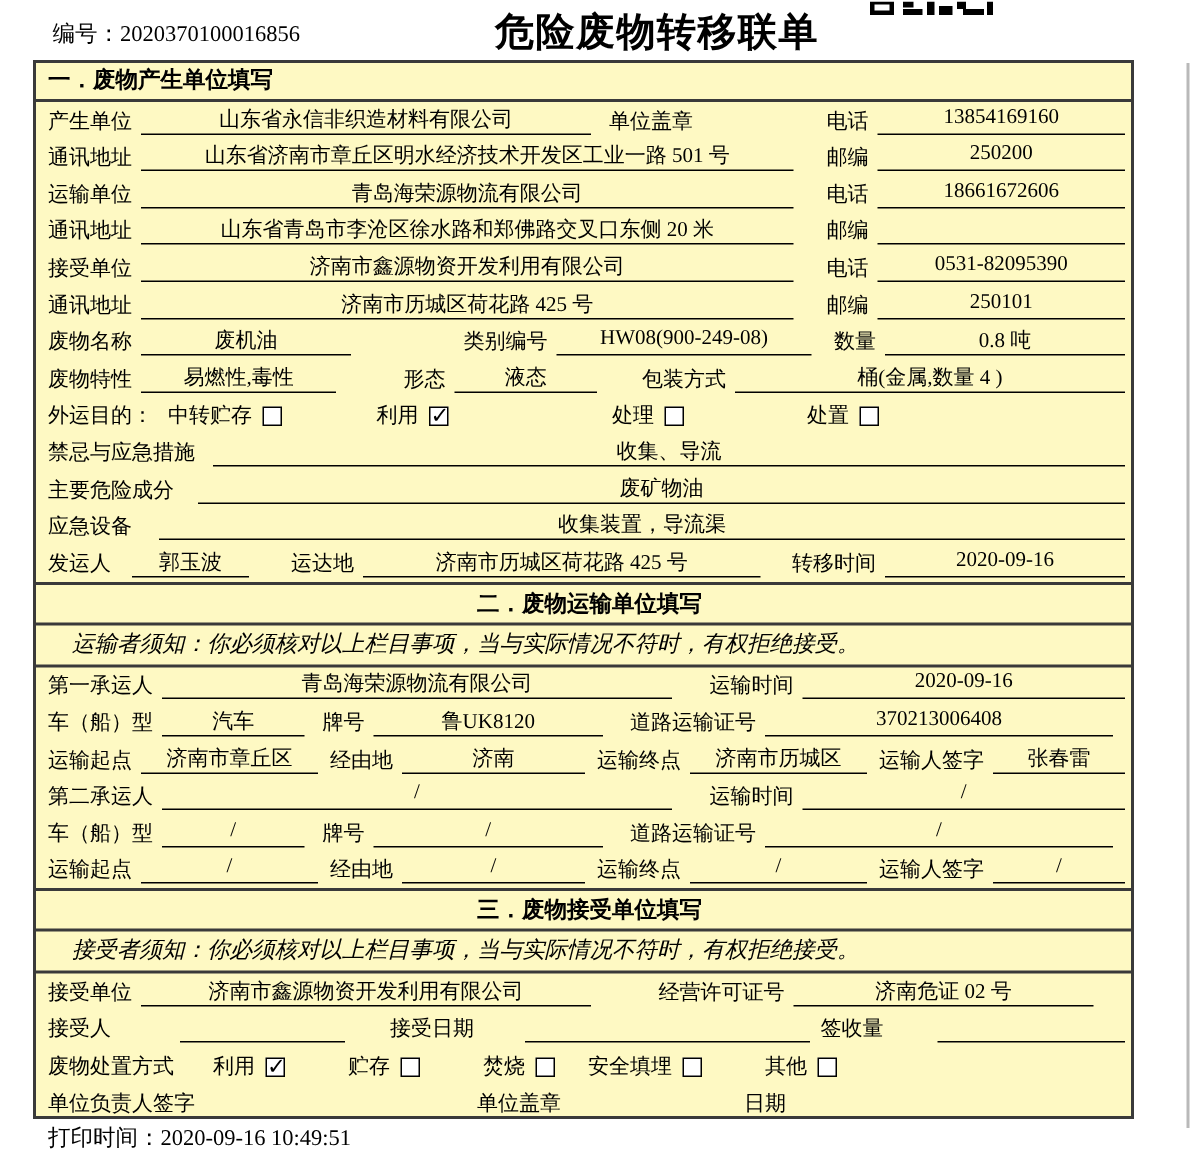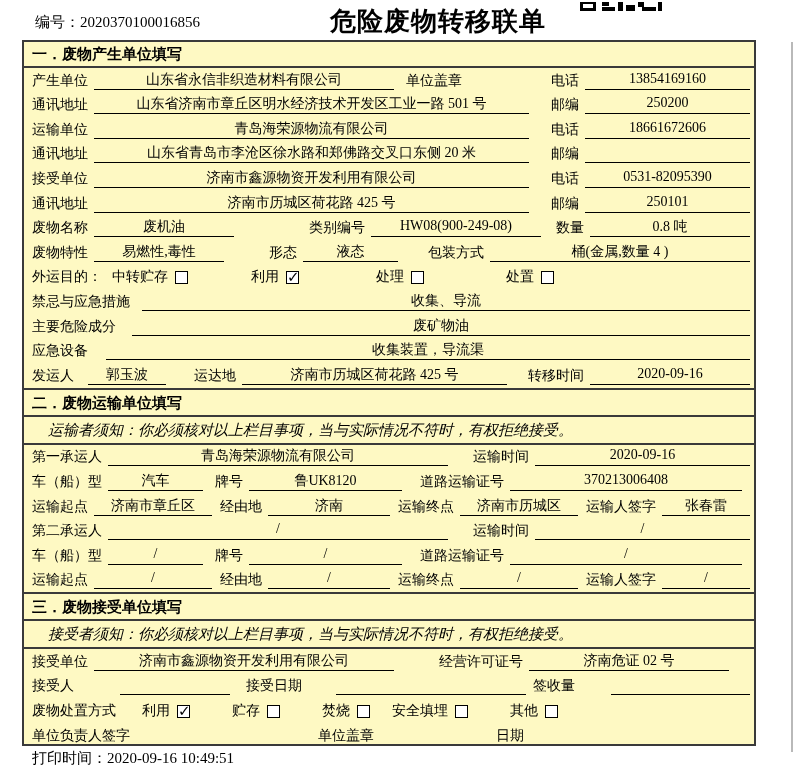--- a/index.html
+++ b/index.html
@@ -15,21 +15,21 @@
     font-size:26px; letter-spacing:1px; white-space:nowrap; }
   .qr { position:absolute; left:580px; top:0; }
 
   
   .form-box { position:absolute; left:22px; top:40px; width:734px; height:706px;
     border:2px solid #3a3a3a; background:#fef9c3; overflow:hidden; }
 
   .sec-title { height:26px; line-height:24px; padding-left:8px;
     font-family:"Liberation Sans","DejaVu Sans",sans-serif; font-weight:bold;
     font-size:15px; border-bottom:2px solid #3a3a3a; }
-  .sec-title.mid { height:29px; line-height:25px; border-top:2px solid #3a3a3a; }
+  .sec-title.mid { height:29px; line-height:25px; border-top:2px solid #3a3a3a;text-align:center; }
 
   .notice { height:28px; line-height:26px; padding-left:24px; border-bottom:2px solid #3a3a3a;
     font-size:15px; white-space:nowrap;font-style:italic; }
 
   .row { display:flex; align-items:flex-end; height:24.6px; padding:0 4px 3px 8px; white-space:nowrap; }
   .lb { margin-right:6px;font-family:Liberation Mono, monospace; }
   .u { display:inline-block; border-bottom:1px solid #000; min-height:19px; padding:0 3px; overflow:hidden;text-align:center; }
   .fx { flex:1; }
   .ctr { text-align:center; }
   .mla { margin-left:auto; }
@@ -134,21 +134,21 @@
     <div class="row">
       <span class="lb">外运目的：</span>
       <span class="opt" style="margin-left:4px">
         <span>中转贮存</span>
         <span class="cb" data-checked="false"></span>
       </span>
       <span class="opt" style="margin-left:63px">
         <span>利用</span>
         <span class="cb" data-checked="true"></span>
       </span>
-      <span class="opt" style="margin-left:77px">
+      <span class="opt" style="margin-left:109px">
         <span>处理</span>
         <span class="cb" data-checked="false"></span>
       </span>
       <span class="opt" style="margin-left:82px">
         <span>处置</span>
         <span class="cb" data-checked="false"></span>
       </span>
     </div>
 
     <div class="row">
@@ -238,21 +238,21 @@
     <div class="row">
       <span class="lb">接受单位</span>
       <span class="u ctr" style="width:300px">济南市鑫源物资开发利用有限公司</span>
       <span class="lb" style="margin-left:45px">经营许可证号</span>
       <span class="u" style="width:200px">济南危证 02 号</span>
     </div>
 
     <div class="row">
       <span class="lb">接受人</span>
       <span class="u" style="width:110px;margin-left:40px"></span>
-      <span class="lb" style="margin-left:16px">接受日期</span>
+      <span class="lb" style="margin-left:30px">接受日期</span>
       <span class="u" style="width:190px;margin-left:28px"></span>
       <span class="lb" style="margin-left:7px">签收量</span>
       <span class="u fx" style="margin-left:30px"></span>
     </div>
 
     <div class="row">
       <span class="lb">废物处置方式</span>
       <span class="opt" style="margin-left:20px">
         <span>利用</span>
         <span class="cb" data-checked="true"></span>

